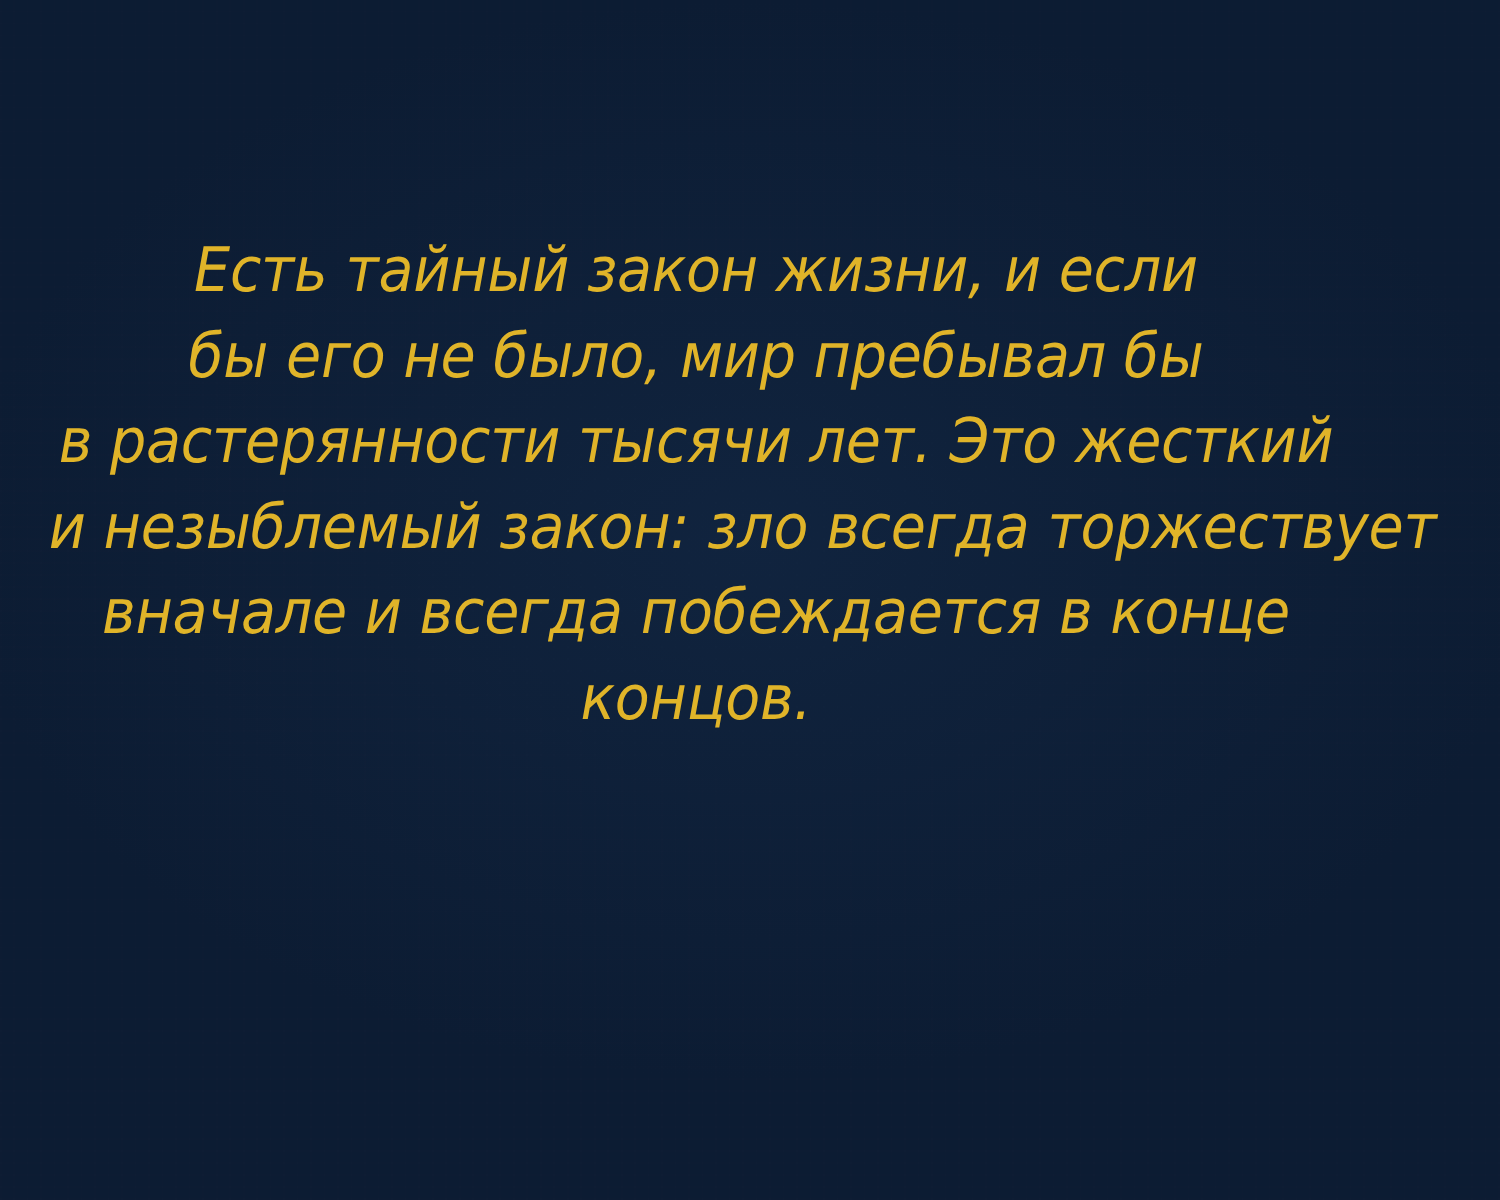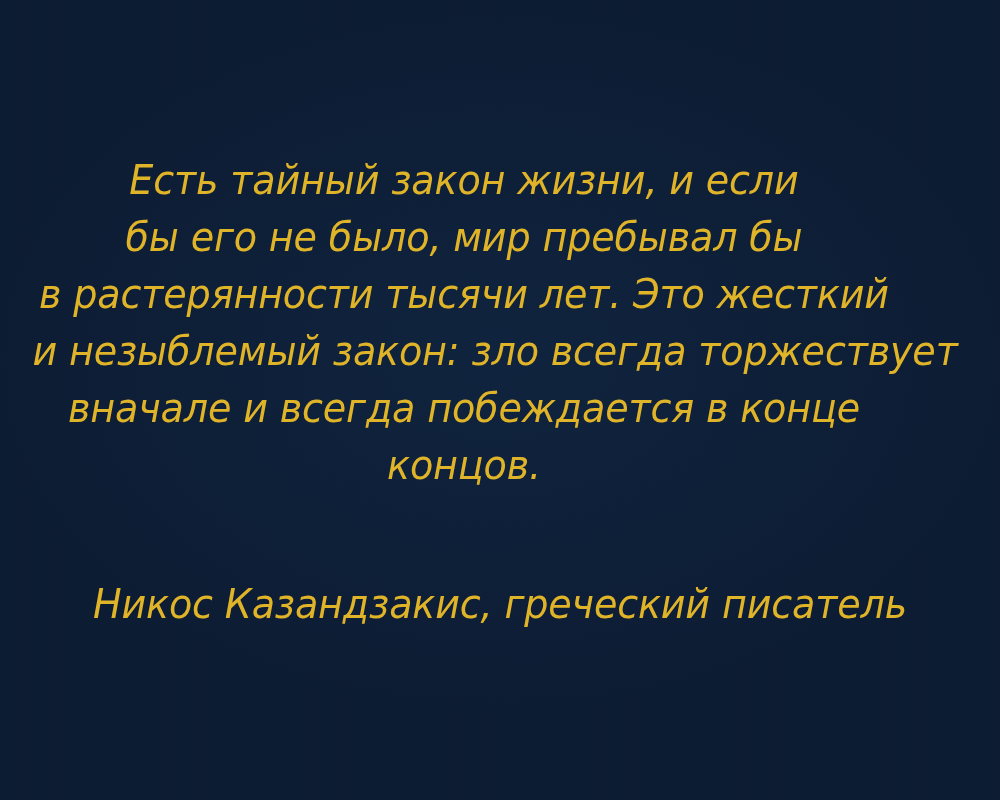--- a/index.html
+++ b/index.html
@@ -93,17 +93,14 @@
 
   <div class="quote-block">
     <span class="quote-line">Есть тайный закон жизни, и если</span>
     <span class="quote-line">бы его не было, мир пребывал бы</span>
     <span class="quote-line">в растерянности тысячи лет. Это жесткий</span>
     <span class="quote-line">и незыблемый закон: зло всегда торжествует</span>
     <span class="quote-line">вначале и всегда побеждается в конце</span>
     <span class="quote-line">концов.</span>
   </div>
 
-  <div class="attribution-block">
-    <span class="attribution-line">Никос Казандзакис, греческий писатель</span>
-  </div>
 
 </div>
 
 </body></html>

